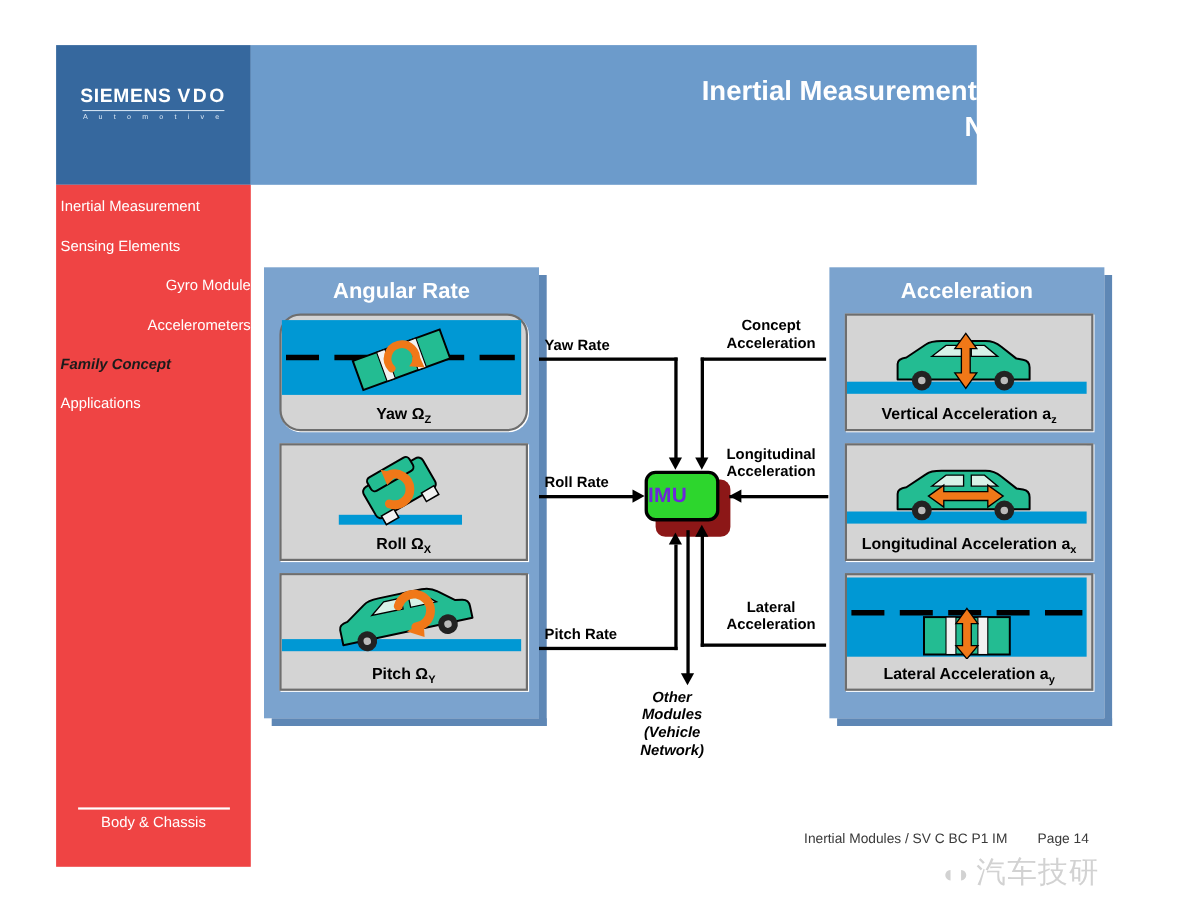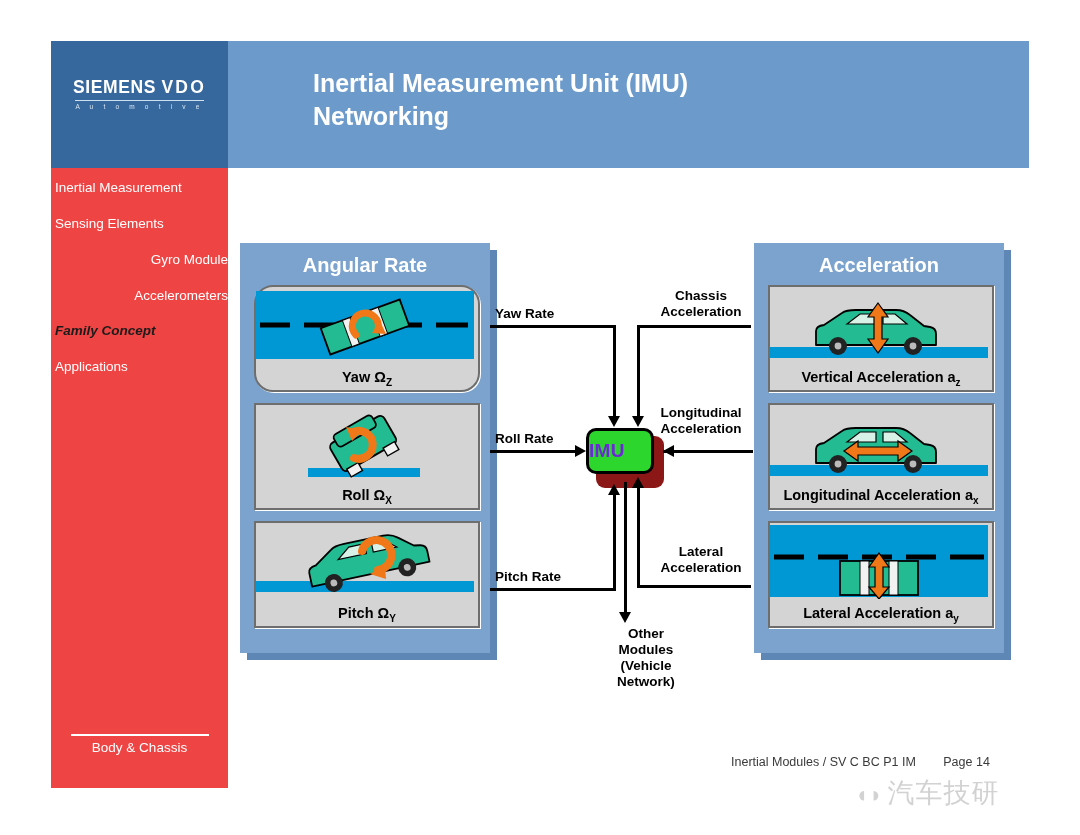--- a/index.html
+++ b/index.html
@@ -7,21 +7,21 @@
   #slide{position:relative;width:1080px;height:835px;background:#ffffff;overflow:hidden;padding-left:19px;}
 
   
   .logo-panel{position:absolute;left:51px;top:41px;width:177px;height:127px;background:#36689E;}
   .logo-wrap{position:absolute;left:0;top:38px;width:177px;text-align:center;}
   .logo-main{font-size:17.5px;font-weight:bold;color:#ffffff;letter-spacing:.6px;line-height:1;white-space:nowrap;}
   .logo-main .vdo{letter-spacing:2.2px;}
   .logo-rule{width:129px;height:1px;background:#cfe0f0;margin:3px auto 3px auto;}
   .logo-sub{font-size:6.5px;color:#dbe8f5;letter-spacing:4.2px;line-height:1;white-space:nowrap;}
 
-  .title-bar{position:absolute;left:228px;top:41px;width:801px;height:127px;background:#6C9BCB;}
+  .title-bar{position:absolute;left:228px;top:41px;width:660px;height:127px;background:#6C9BCB;text-align:right;}
   .title-text{position:absolute;left:85px;top:26px;width:700px;color:#ffffff;font-size:25px;font-weight:bold;line-height:33px;}
 
   
   .sidebar{position:absolute;left:51px;top:168px;width:177px;height:620px;background:#ef4444;}
   .nav-item{position:absolute;left:0;width:177px;font-size:13.5px;color:#ffffff;line-height:15px;white-space:nowrap;}
   .nav-item.lvl0{text-align:left;padding-left:4px;}
   .nav-item.lvl1{text-align:right;padding-right:14px;}
   .nav-item.active{color:#1b1b1b;font-weight:bold;font-style:italic;}
   .sb-rule{position:absolute;left:20px;top:566px;width:138px;height:2px;background:#ffffff;}
   .sb-foot{position:absolute;left:0;top:572px;width:177px;text-align:center;font-size:13.5px;color:#ffffff;}
@@ -262,42 +262,42 @@
 
   <div class="ln lnh" style="left:490px;top:588px;width:126px;"></div>
   <div class="ln lnv" style="left:613px;top:495px;height:96px;"></div>
   <div class="arrow ar-up" style="left:608px;top:484px;"></div>
   <div class="conn-label lft" style="left:495px;top:569px;">Pitch Rate</div>
 
   <div class="ln lnv" style="left:637px;top:325px;height:94px;"></div>
   <div class="ln lnh" style="left:637px;top:325px;width:114px;"></div>
   <div class="arrow ar-down" style="left:632px;top:416px;"></div>
   <div class="conn-label" style="left:648px;top:288px;width:106px;">
-    <div>Chassis</div>
+    <div>Concept</div>
     <div>Acceleration</div>
   </div>
 
   <div class="ln lnh" style="left:663px;top:450px;width:90px;"></div>
   <div class="arrow ar-left" style="left:663px;top:445px;"></div>
   <div class="conn-label" style="left:648px;top:405px;width:106px;">
     <div>Longitudinal</div>
     <div>Acceleration</div>
   </div>
 
   <div class="ln lnv" style="left:637px;top:482px;height:106px;"></div>
   <div class="ln lnh" style="left:637px;top:585px;width:114px;"></div>
   <div class="arrow ar-up" style="left:632px;top:477px;"></div>
   <div class="conn-label" style="left:648px;top:544px;width:106px;">
     <div>Lateral</div>
     <div>Acceleration</div>
   </div>
 
   <div class="ln lnv" style="left:624px;top:482px;height:132px;"></div>
   <div class="arrow ar-down" style="left:619px;top:612px;"></div>
-  <div class="conn-label" style="left:591px;top:626px;width:110px;">
+  <div class="conn-label" style="left:556px;top:626px;width:110px;font-style:italic;">
     <div>Other</div>
     <div>Modules</div>
     <div>(Vehicle</div>
     <div>Network)</div>
   </div>
 
   <div class="footer">
     <span>Inertial Modules / SV C BC P1 IM</span>
     <span class="pg">Page 14</span>
   </div>

